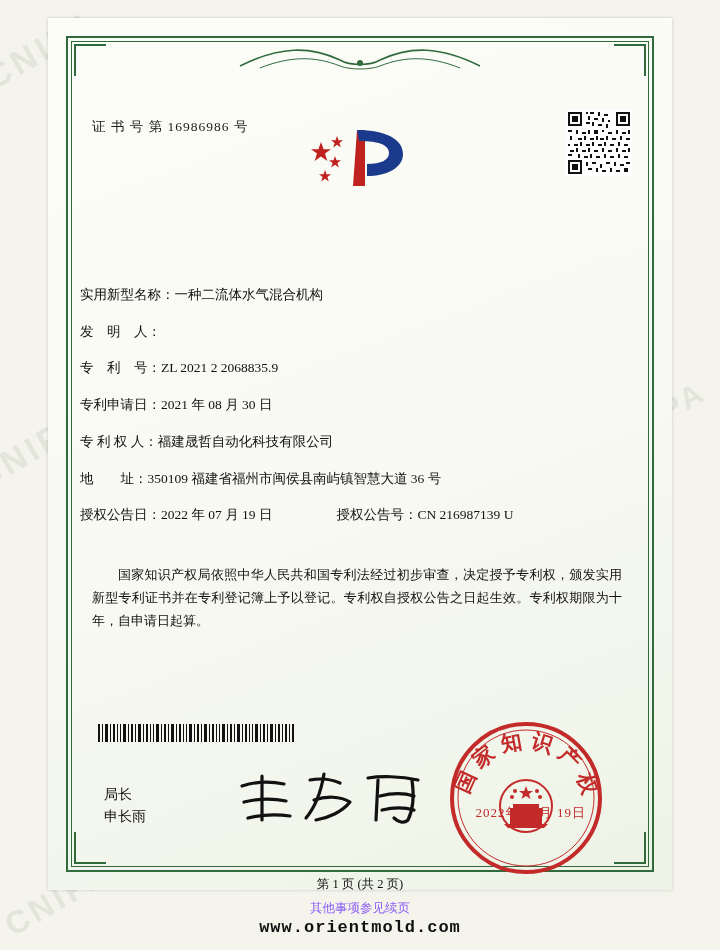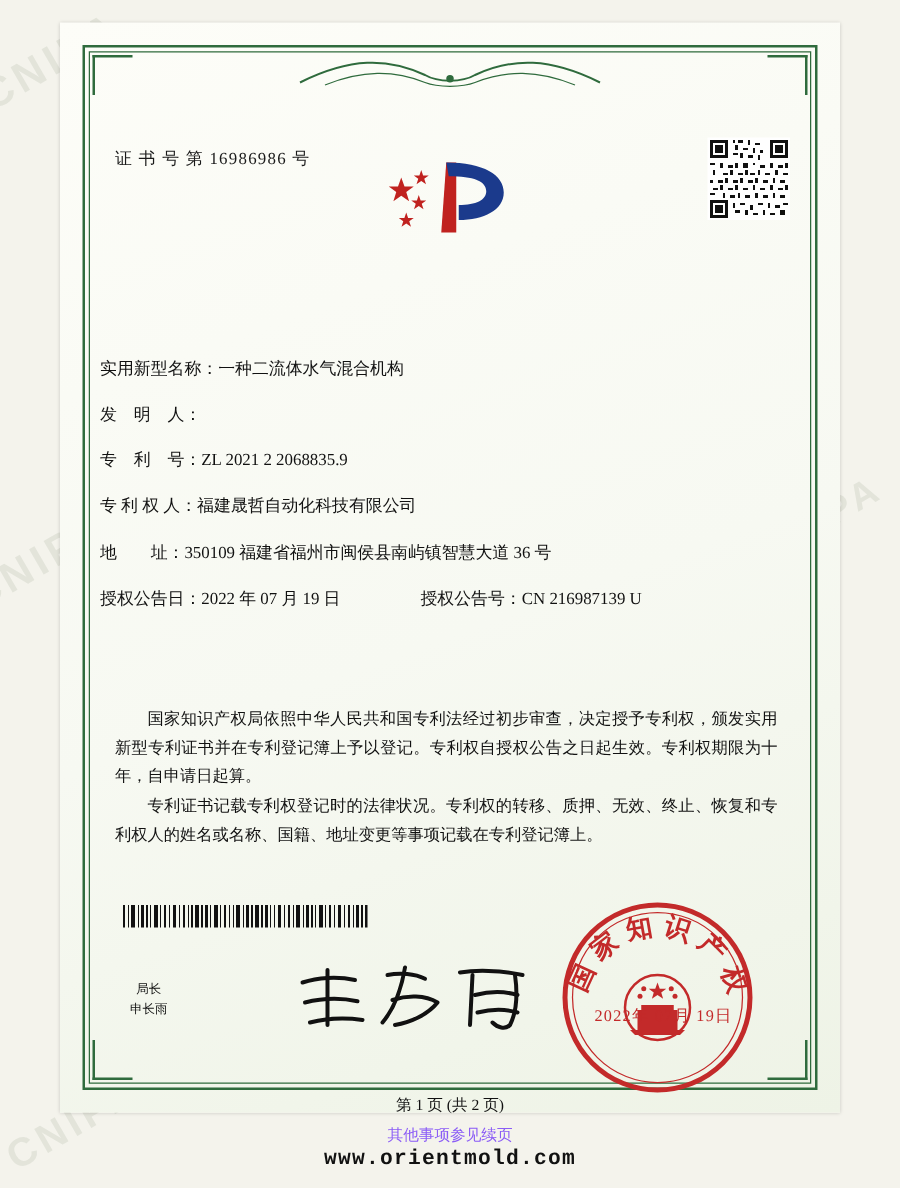--- a/index.html
+++ b/index.html
@@ -103,21 +103,21 @@
   .seal{
     position:absolute;right:66px;top:700px;width:160px;height:160px;
   }
   .seal-date{
     position:absolute;right:86px;top:786px;
     color:#c32a2a;font-size:13px;letter-spacing:1px;
     font-family:"Liberation Serif", serif;
   }
 
   .director{
-    position:absolute;left:56px;top:766px;font-size:10px;line-height:1.55;color:#111;text-align:center;
+    position:absolute;left:56px;top:766px;font-size:14px;line-height:1.55;color:#111;
   }
   .signature{
     position:absolute;left:180px;top:748px;width:220px;height:66px;
   }
   .pagenum{
     position:absolute;left:0;right:0;top:858px;text-align:center;
     font-size:12.5px;color:#111;
   }
 
   .footnote{
@@ -266,38 +266,41 @@
       <span class="val">一种二流体水气混合机构</span>
     </div>
     <div class="row">
       <span class="lbl">发    明    人：</span>
     </div>
     <div class="row">
       <span class="lbl">专    利    号：</span>
       <span class="val">ZL 2021 2 2068835.9</span>
     </div>
     <div class="row">
+      <span class="lbl">专利申请日：</span>
+      <span class="val">2021 年 08 月 30 日</span>
+    </div>
+    <div class="row">
       <span class="lbl">专 利 权 人：</span>
       <span class="val">福建晟哲自动化科技有限公司</span>
     </div>
     <div class="row">
       <span class="lbl">地        址：</span>
       <span class="val">350109 福建省福州市闽侯县南屿镇智慧大道 36 号</span>
     </div>
     <div class="row-two">
       <span class="lbl">授权公告日：</span>
       <span class="val">2022 年 07 月 19 日</span>
       <span class="lbl seg2">授权公告号：</span>
       <span class="val">CN 216987139 U</span>
     </div>
   </div>
 
   <div class="para" id="para-block">
     <p>国家知识产权局依照中华人民共和国专利法经过初步审查，决定授予专利权，颁发实用新型专利证书并在专利登记簿上予以登记。专利权自授权公告之日起生效。专利权期限为十年，自申请日起算。</p>
-    <p>专利证书记载专利权登记时的法律状况。专利权的转移、质押、无效、终止、恢复和专利权人的姓名或名称、国籍、地址变更等事项记载在专利登记簿上。</p>
   </div>
 
   <svg class="barcode" viewBox="0 0 196 18" shape-rendering="crispEdges">
     <g fill="#111">
       <rect x="0" y="0" width="2" height="18"></rect>
         <rect x="4" y="0" width="1" height="18"></rect>
       <rect x="7" y="0" width="3" height="18"></rect>
         <rect x="12" y="0" width="1" height="18"></rect>
       <rect x="15" y="0" width="2" height="18"></rect>
         <rect x="19" y="0" width="1" height="18"></rect>

